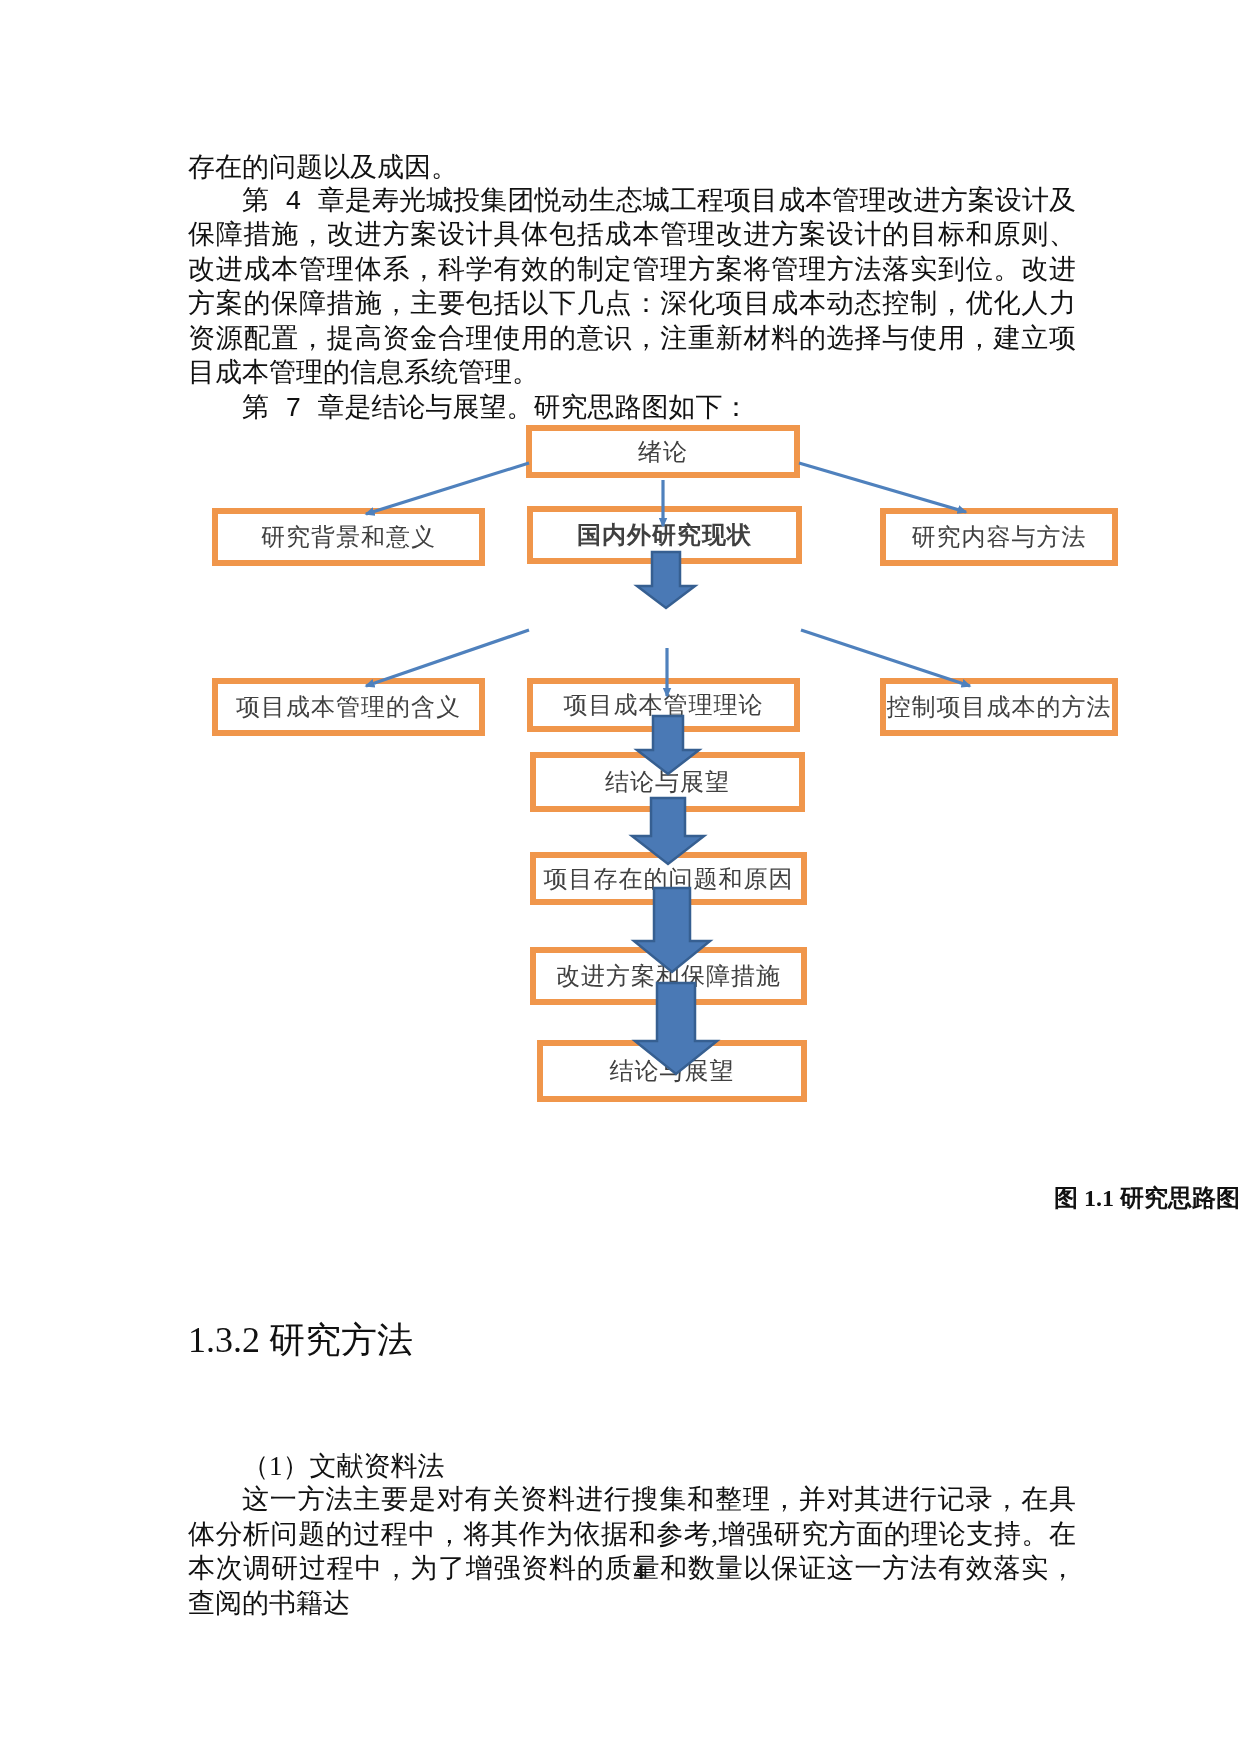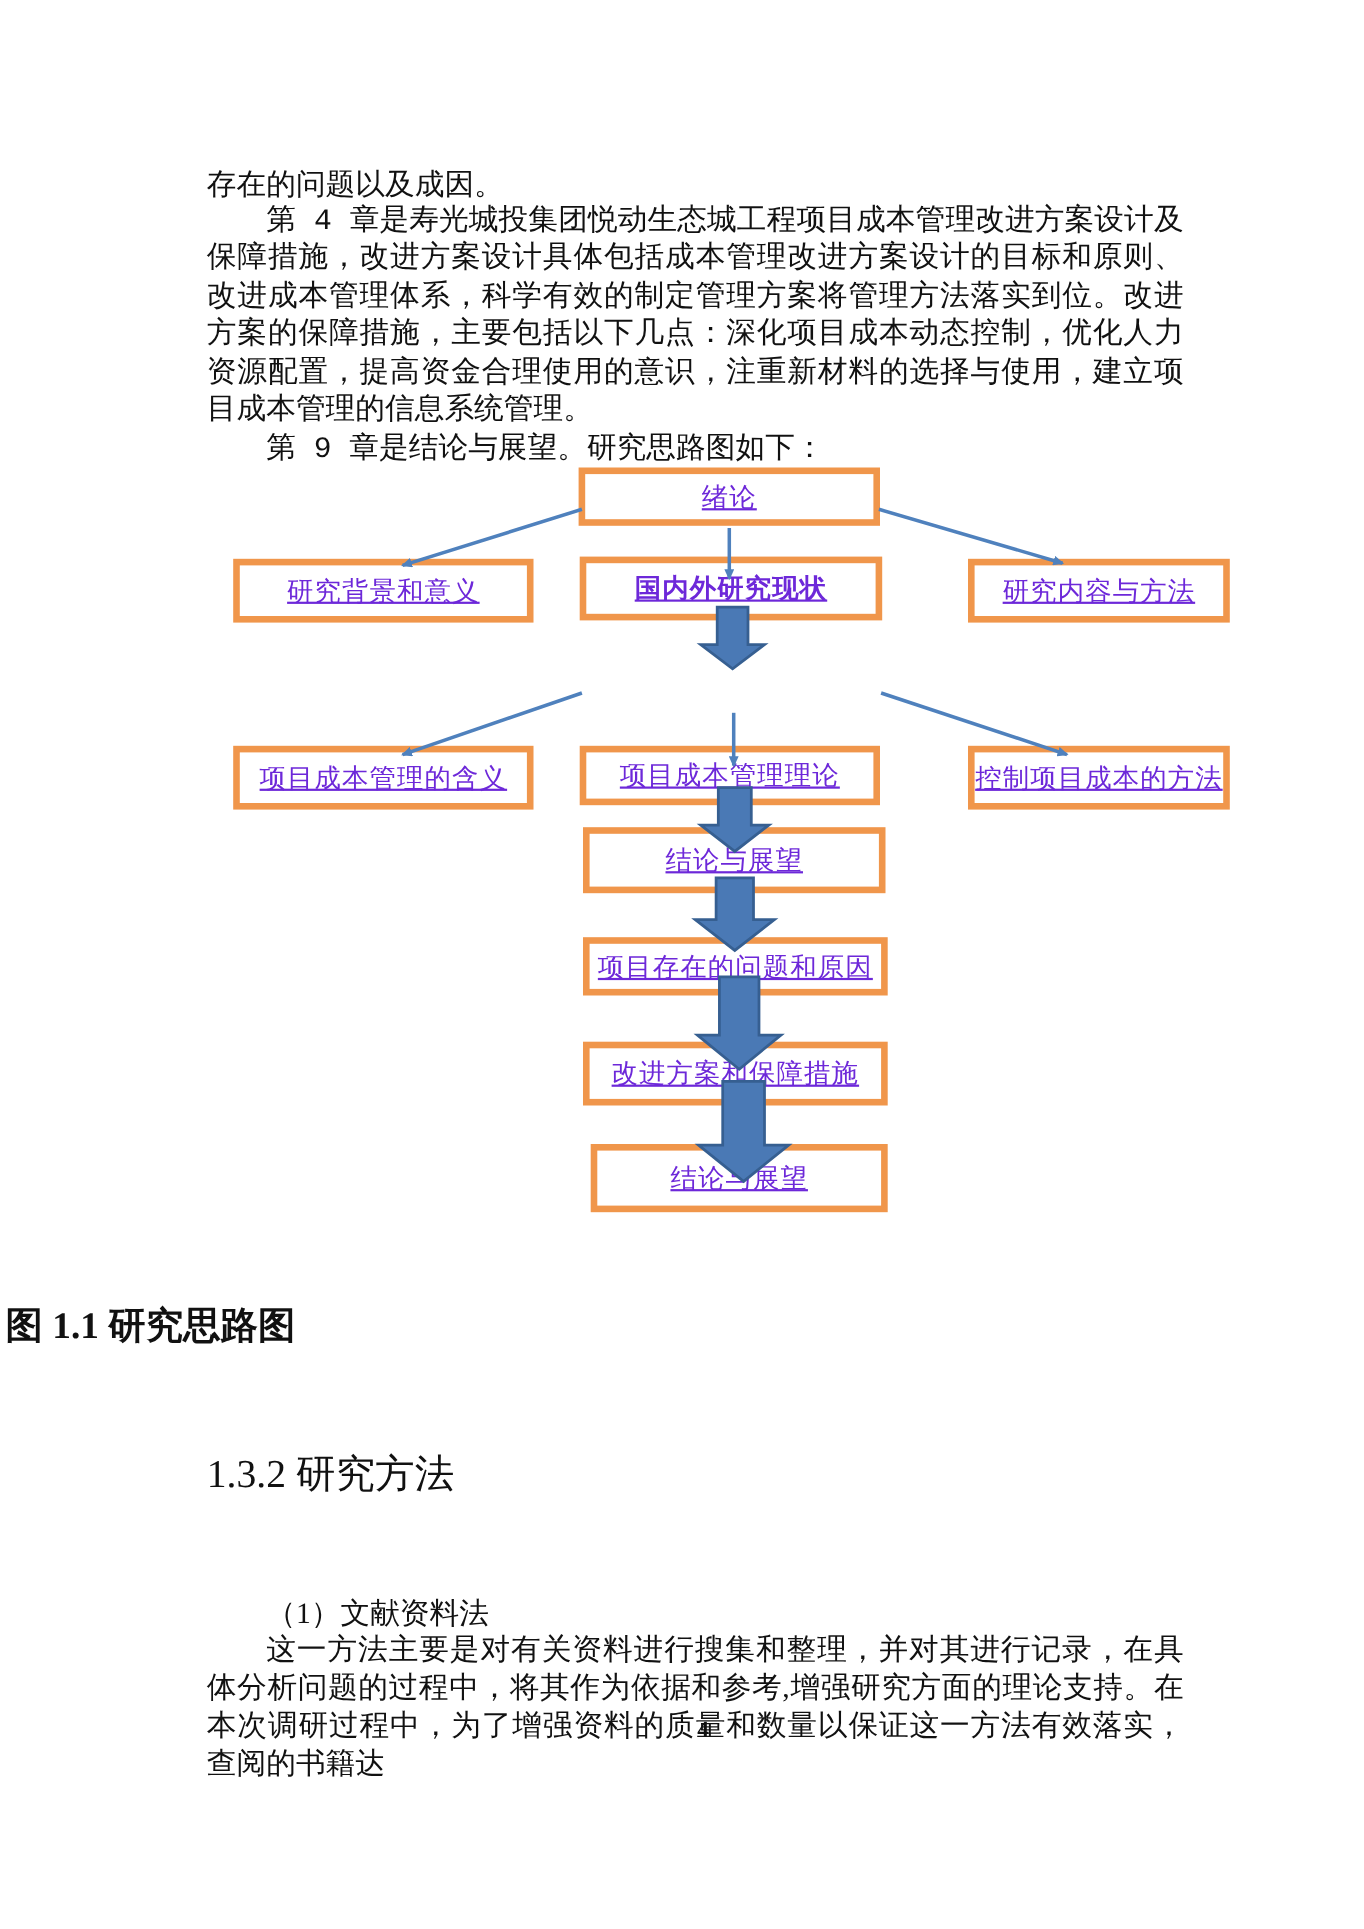--- a/index.html
+++ b/index.html
@@ -24,23 +24,22 @@
   .bodytext p.indent{text-indent:2em;font-family:Liberation Mono, monospace;}
 
   
   .fc-box{
     position:absolute;
     box-sizing:border-box;
     border:6px solid #F0964B;
     background:#fff;
     display:flex;align-items:center;justify-content:center;
     font-size:24px;
-    color:#6d28d9;
+    color:#404040;
     letter-spacing:1px;
-    text-decoration:underline;
   }
   .fc-bold{font-weight:bold;}
 
   #box-intro      {left:526px;top:425px;width:274px;height:53px;}
   #box-background {left:212px;top:508px;width:273px;height:58px;}
   #box-status     {left:527px;top:506px;width:275px;height:58px;}
   #box-content    {left:880px;top:508px;width:238px;height:58px;}
   #box-theory     {left:527px;top:594px;width:275px;height:52px;}
   #box-meaning    {left:212px;top:678px;width:273px;height:58px;}
   #box-costtheory {left:527px;top:678px;width:273px;height:54px;}
@@ -50,23 +49,23 @@
   #box-improve    {left:530px;top:947px;width:277px;height:58px;}
   #box-conclusion {left:537px;top:1040px;width:270px;height:62px;}
 
   .arrow-layer{
     position:absolute;left:0;top:0;width:1240px;height:1754px;
     pointer-events:none;
   }
 
   .fig-caption{
     position:absolute;left:0;top:1182px;width:1240px;
-    padding-left:5px;box-sizing:border-box;
-    text-align:left;
-    font-size:34px;font-weight:bold;
+    padding-left:16px;box-sizing:border-box;
+    text-align:right;
+    font-size:24px;font-weight:bold;
   }
 
   .sec-heading{
     position:absolute;left:188px;top:1316px;
     font-size:36px;font-weight:normal;
   }
   .sub-heading{
     position:absolute;left:242px;top:1448px;
     font-size:27px;font-weight:500;
   }
@@ -83,21 +82,21 @@
   }
 </style>
 </head>
 <body>
 
 <div class="page">
 
   <div class="bodytext">
     <p>存在的问题以及成因。</p>
     <p class="indent">第 4 章是寿光城投集团悦动生态城工程项目成本管理改进方案设计及保障措施，改进方案设计具体包括成本管理改进方案设计的目标和原则、改进成本管理体系，科学有效的制定管理方案将管理方法落实到位。改进方案的保障措施，主要包括以下几点：深化项目成本动态控制，优化人力资源配置，提高资金合理使用的意识，注重新材料的选择与使用，建立项目成本管理的信息系统管理。</p>
-    <p class="indent">第 9 章是结论与展望。研究思路图如下：</p>
+    <p class="indent">第 7 章是结论与展望。研究思路图如下：</p>
   </div>
 
   <div class="fc-box" id="box-intro">
     <span>绪论</span>
   </div>
   <div class="fc-box" id="box-background">
     <span>研究背景和意义</span>
   </div>
   <div class="fc-box" id="box-status">
     <span class="fc-bold">国内外研究现状</span>

